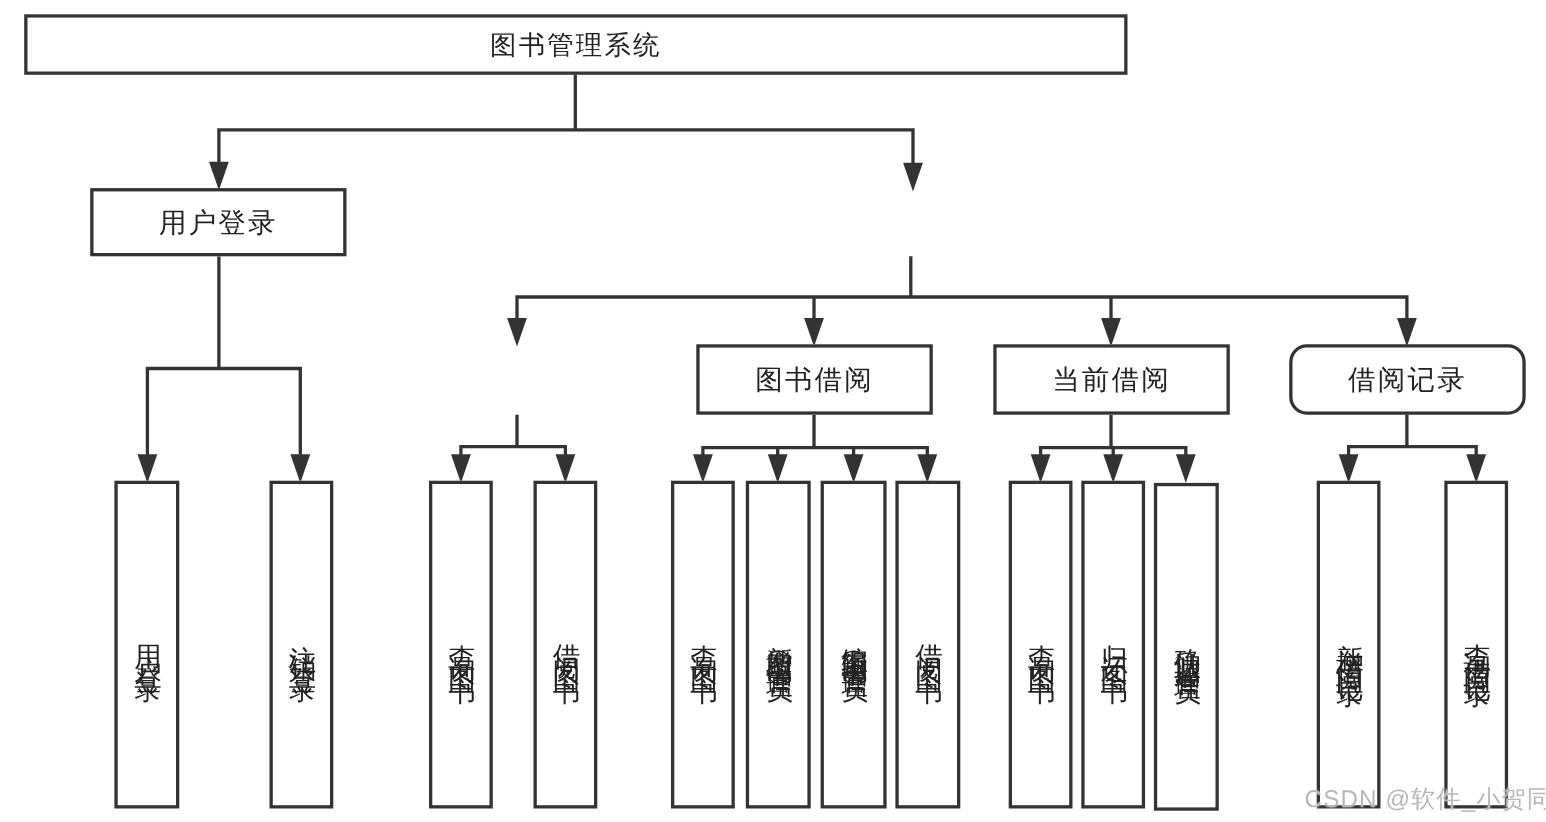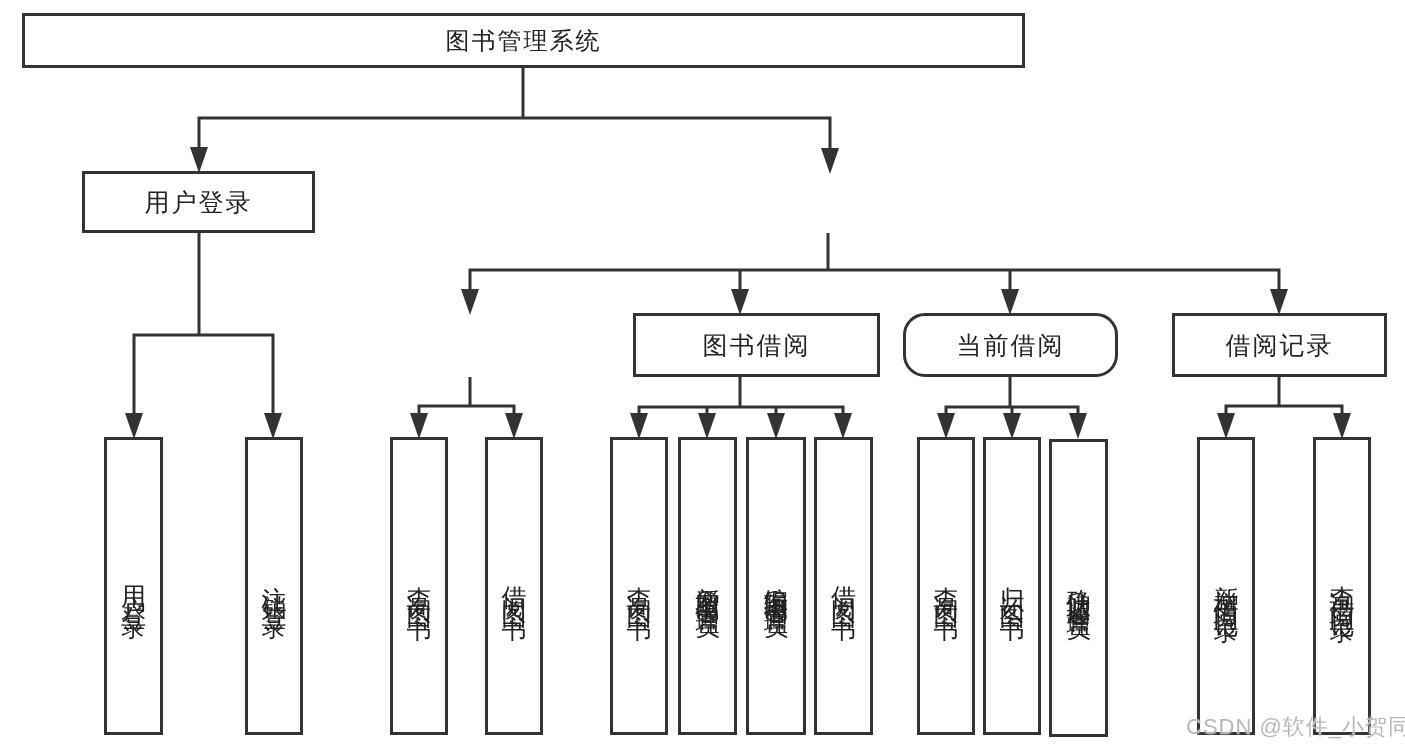--- a/index.html
+++ b/index.html
@@ -71,23 +71,23 @@
       <polygon points="1069,413 1087,413 1078,439"></polygon>
       <polygon points="1217,413 1235,413 1226,439"></polygon>
       <polygon points="1333,413 1351,413 1342,439"></polygon>
     </g>
   </svg>
 
   <div class="node node-h root" style="left:22px;top:13px;width:1003px;height:55px;">图书管理系统</div>
 
   <div class="node node-h" style="left:82px;top:171px;width:233px;height:62px;">用户登录</div>
 
-  <div class="node node-h" style="left:633px;top:313px;width:247px;height:64px;">图书借阅</div>
-  <div class="node node-h" style="left:903px;top:313px;width:215px;height:64px;border-radius:22px;">当前借阅</div>
-  <div class="node node-h" style="left:1172px;top:313px;width:215px;height:64px;">借阅记录</div>
+  <div class="node node-h" style="left:633px;top:313px;width:215px;height:64px;">图书借阅</div>
+  <div class="node node-h" style="left:903px;top:313px;width:215px;height:64px;">当前借阅</div>
+  <div class="node node-h" style="left:1172px;top:313px;width:215px;height:64px;border-radius:16px;">借阅记录</div>
 
   <div class="node leaf leaf-s" style="left:104px;top:437px;width:59px;height:298px;">
     <span>用户登录</span>
   </div>
   <div class="node leaf leaf-s" style="left:245px;top:437px;width:58px;height:298px;">
     <span>注销登录</span>
   </div>
 
   <div class="node leaf leaf-s" style="left:390px;top:437px;width:58px;height:298px;">
     <span>查询图书</span>

